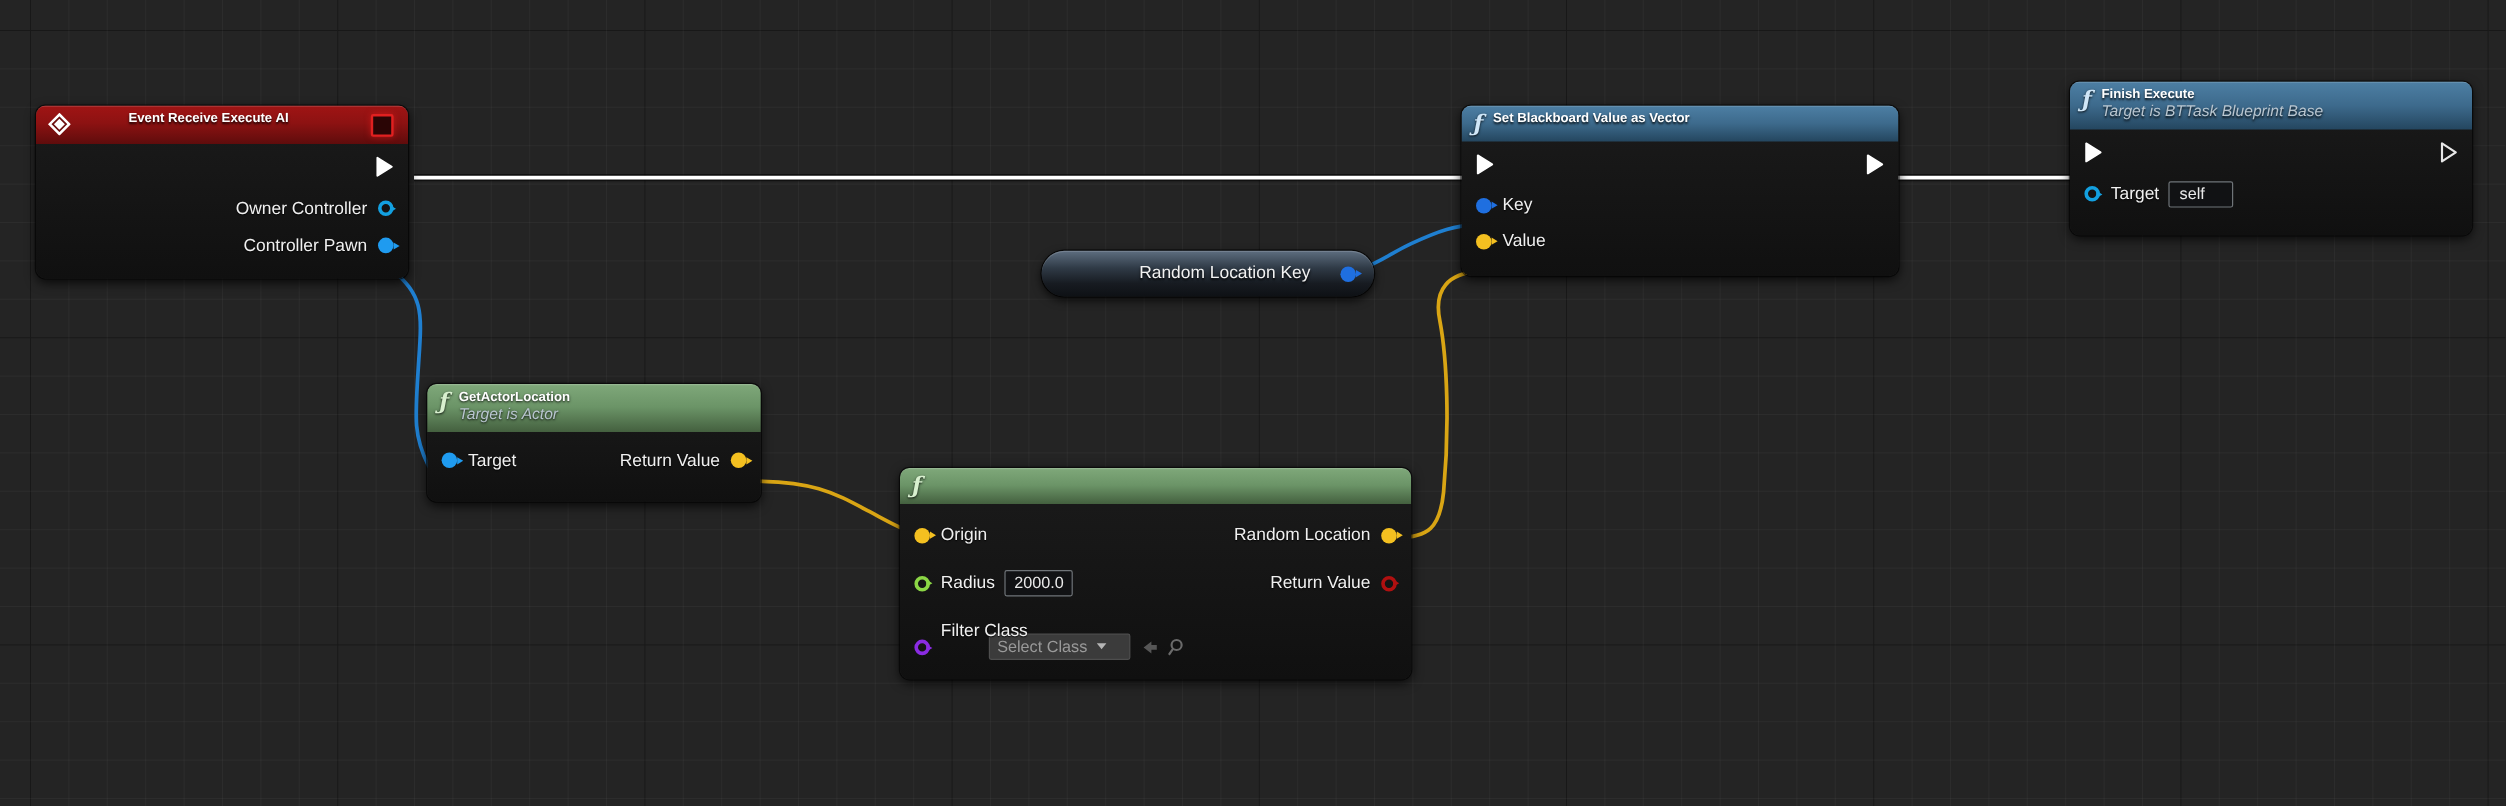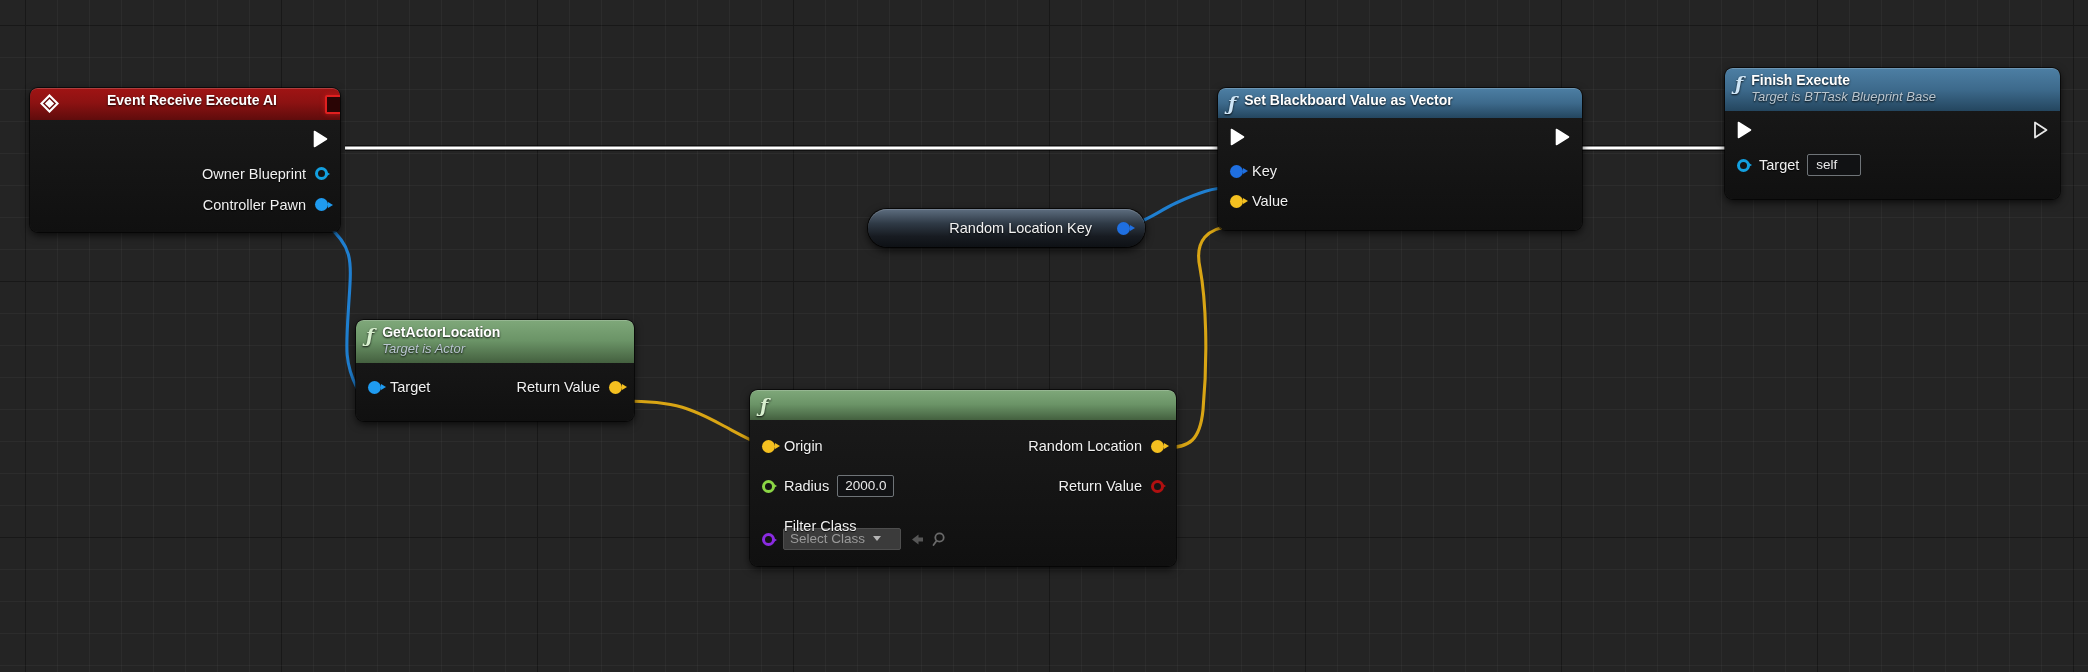--- a/index.html
+++ b/index.html
@@ -56,21 +56,21 @@
   .node-header {
     position: relative;
     padding: 5px 12px 6px 10px;
     display: flex;
     align-items: flex-start;
     gap: 8px;
     border-radius: 7px 7px 0 0;
   }
   .node-header .titles { display: flex; flex-direction: column; line-height: 1.12; flex: 1; }
   .node-title {
-    font-size: 14px;
+    font-size: 11px;
     font-weight: bold;
     color: #ffffff;
     text-shadow: 0 1px 2px rgba(0,0,0,0.9);
     white-space: nowrap;
   }
   .node-subtitle {
     font-size: 13px;
     font-style: italic;
     color: #b9c6d0;
     text-shadow: 0 1px 2px rgba(0,0,0,0.9);
@@ -210,20 +210,21 @@
     background: #3b3b3b;
     border: 1px solid #4e4e4e;
     border-radius: 2px;
     color: #9a9a9a;
     font-size: 13.5px;
     padding: 2px 6px 3px 6px;
     display: flex;
     align-items: center;
     gap: 8px;
     min-width: 104px;
+    margin-left: 41px;
   }
   .caret { width: 0; height: 0; border-left: 4.5px solid transparent; border-right: 4.5px solid transparent; border-top: 5.5px solid #b5b5b5; }
 
   
   .var-node {
     position: absolute;
     z-index: 3;
     height: 38px;
     border-radius: 19px;
     background: linear-gradient(to bottom, #5e6e80 0%, #2f3a46 38%, #171b21 72%, #0e1115 100%);
@@ -287,21 +288,21 @@
       </div>
       <div class="event-badge"></div>
     </div>
     <div class="node-body">
       <div class="exec-row">
         <svg class="exec-pin exec-out" viewBox="0 0 15 18">
           <polygon points="1.5,1.5 1.5,16.5 13.5,9" fill="#ffffff" stroke="#ffffff" stroke-width="1.6" stroke-linejoin="round"></polygon>
         </svg>
       </div>
       <div class="pin-row out" style="height:31px;">
-        <span class="pin-label">Owner Blueprint</span>
+        <span class="pin-label">Owner Controller</span>
         <span class="pin-dot hollow hollow-ring" style="color:#13a0e0; border-color:#13a0e0;"></span>
       </div>
       <div class="pin-row out" style="height:31px;">
         <span class="pin-label">Controller Pawn</span>
         <span class="pin-dot" style="background:#1f9bf0; color:#1f9bf0;"></span>
       </div>
       <div style="height:12px;"></div>
     </div>
   </div>
 

